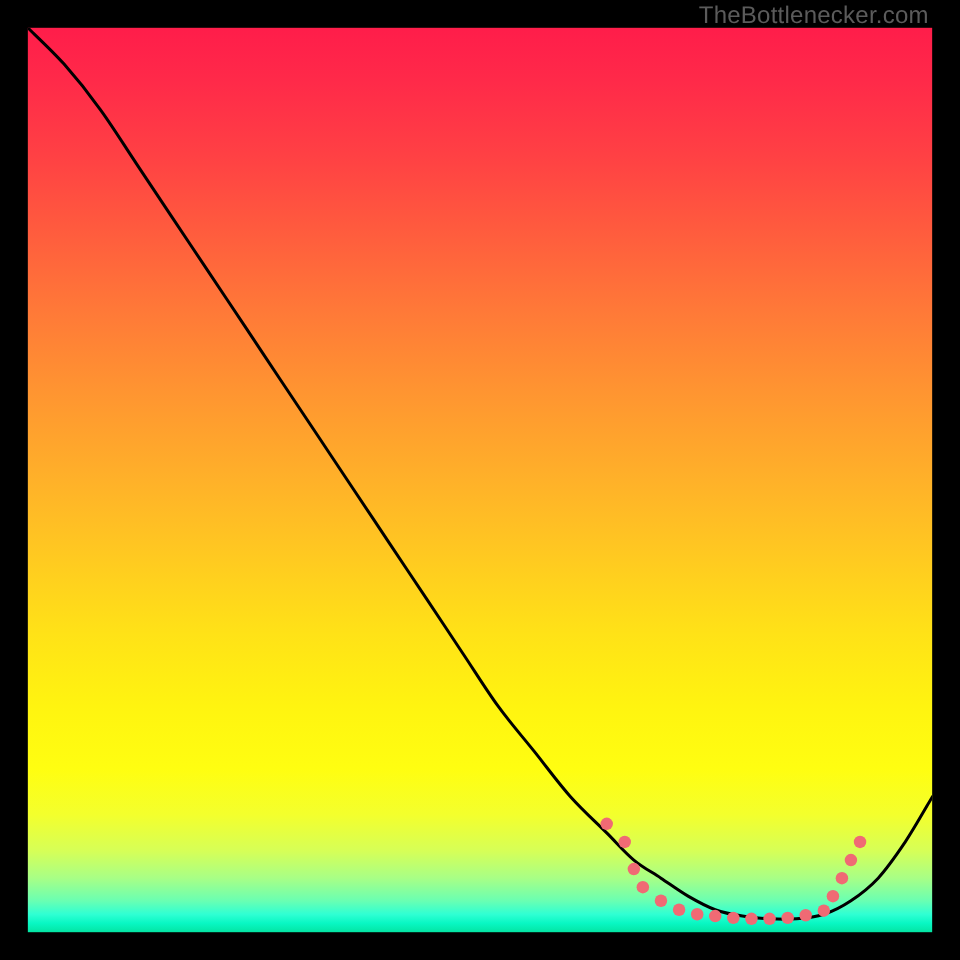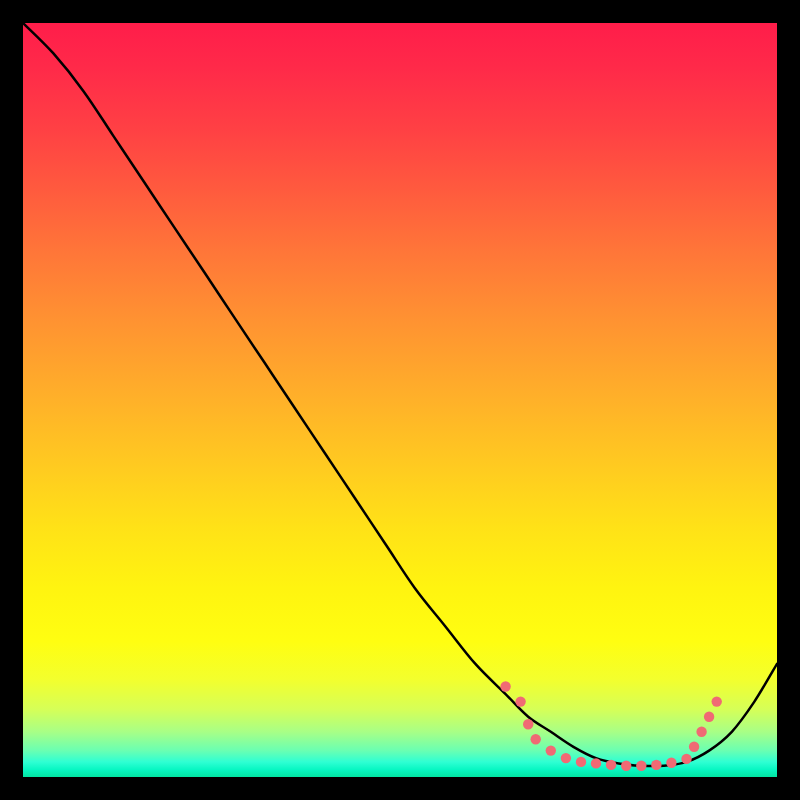--- a/index.html
+++ b/index.html
@@ -63,20 +63,21 @@
     color: #5b5b5b;
     font-size: 20px;
     font-weight: 500;
     letter-spacing: 0.2px;
   }
 </style>
 </head>
 <body>
 
 <div class="stage">
+  <div class="attribution">TheBottlenecker.com</div>
 
   <div class="plot">
     <div class="gradient"></div>
     <svg class="curve-svg" viewBox="0 0 754 754" preserveAspectRatio="none">
       <g id="curve-group">
           <path d="M 0.0 0.0 C 5.0 5.0 20.1 18.9 30.2 30.2 C 40.2 41.5 50.3 54.0 60.3 67.9 C 70.4 81.7 80.4 98.0 90.5 113.1 C 100.5 128.2 110.6 143.3 120.6 158.3 C 130.7 173.4 140.7 188.5 150.8 203.6 C 160.9 218.7 170.9 233.7 181.0 248.8 C 191.0 263.9 201.1 279.0 211.1 294.1 C 221.2 309.1 231.2 324.2 241.3 339.3 C 251.3 354.4 261.4 369.5 271.4 384.5 C 281.5 399.6 291.5 414.7 301.6 429.8 C 311.7 444.9 321.7 459.9 331.8 475.0 C 341.8 490.1 351.9 505.2 361.9 520.3 C 372.0 535.3 382.0 551.7 392.1 565.5 C 402.1 579.3 412.2 590.6 422.2 603.2 C 432.3 615.8 442.3 629.6 452.4 640.9 C 462.5 652.2 473.8 662.3 482.6 671.1 C 491.4 679.9 497.6 687.4 505.2 693.7 C 512.7 700.0 520.3 703.7 527.8 708.8 C 535.3 713.8 542.9 719.4 550.4 723.8 C 558.0 728.2 565.5 732.4 573.0 735.1 C 580.6 737.9 588.1 739.2 595.7 740.4 C 603.2 741.7 610.7 742.3 618.3 742.7 C 625.8 743.1 633.4 743.3 640.9 742.7 C 648.4 742.1 656.0 741.4 663.5 738.9 C 671.1 736.4 678.6 732.6 686.1 727.6 C 693.7 722.6 701.2 716.9 708.8 708.8 C 716.3 700.6 723.8 689.9 731.4 678.6 C 738.9 667.3 750.2 647.2 754.0 640.9" fill="none" stroke="#000000" stroke-width="2.5" stroke-linecap="round"></path>
         </g>
       <g id="dots-group">
           <circle cx="482.6" cy="663.5" r="5.2" fill="#f06a74"></circle>
           <circle cx="497.6" cy="678.6" r="5.2" fill="#f06a74"></circle>

